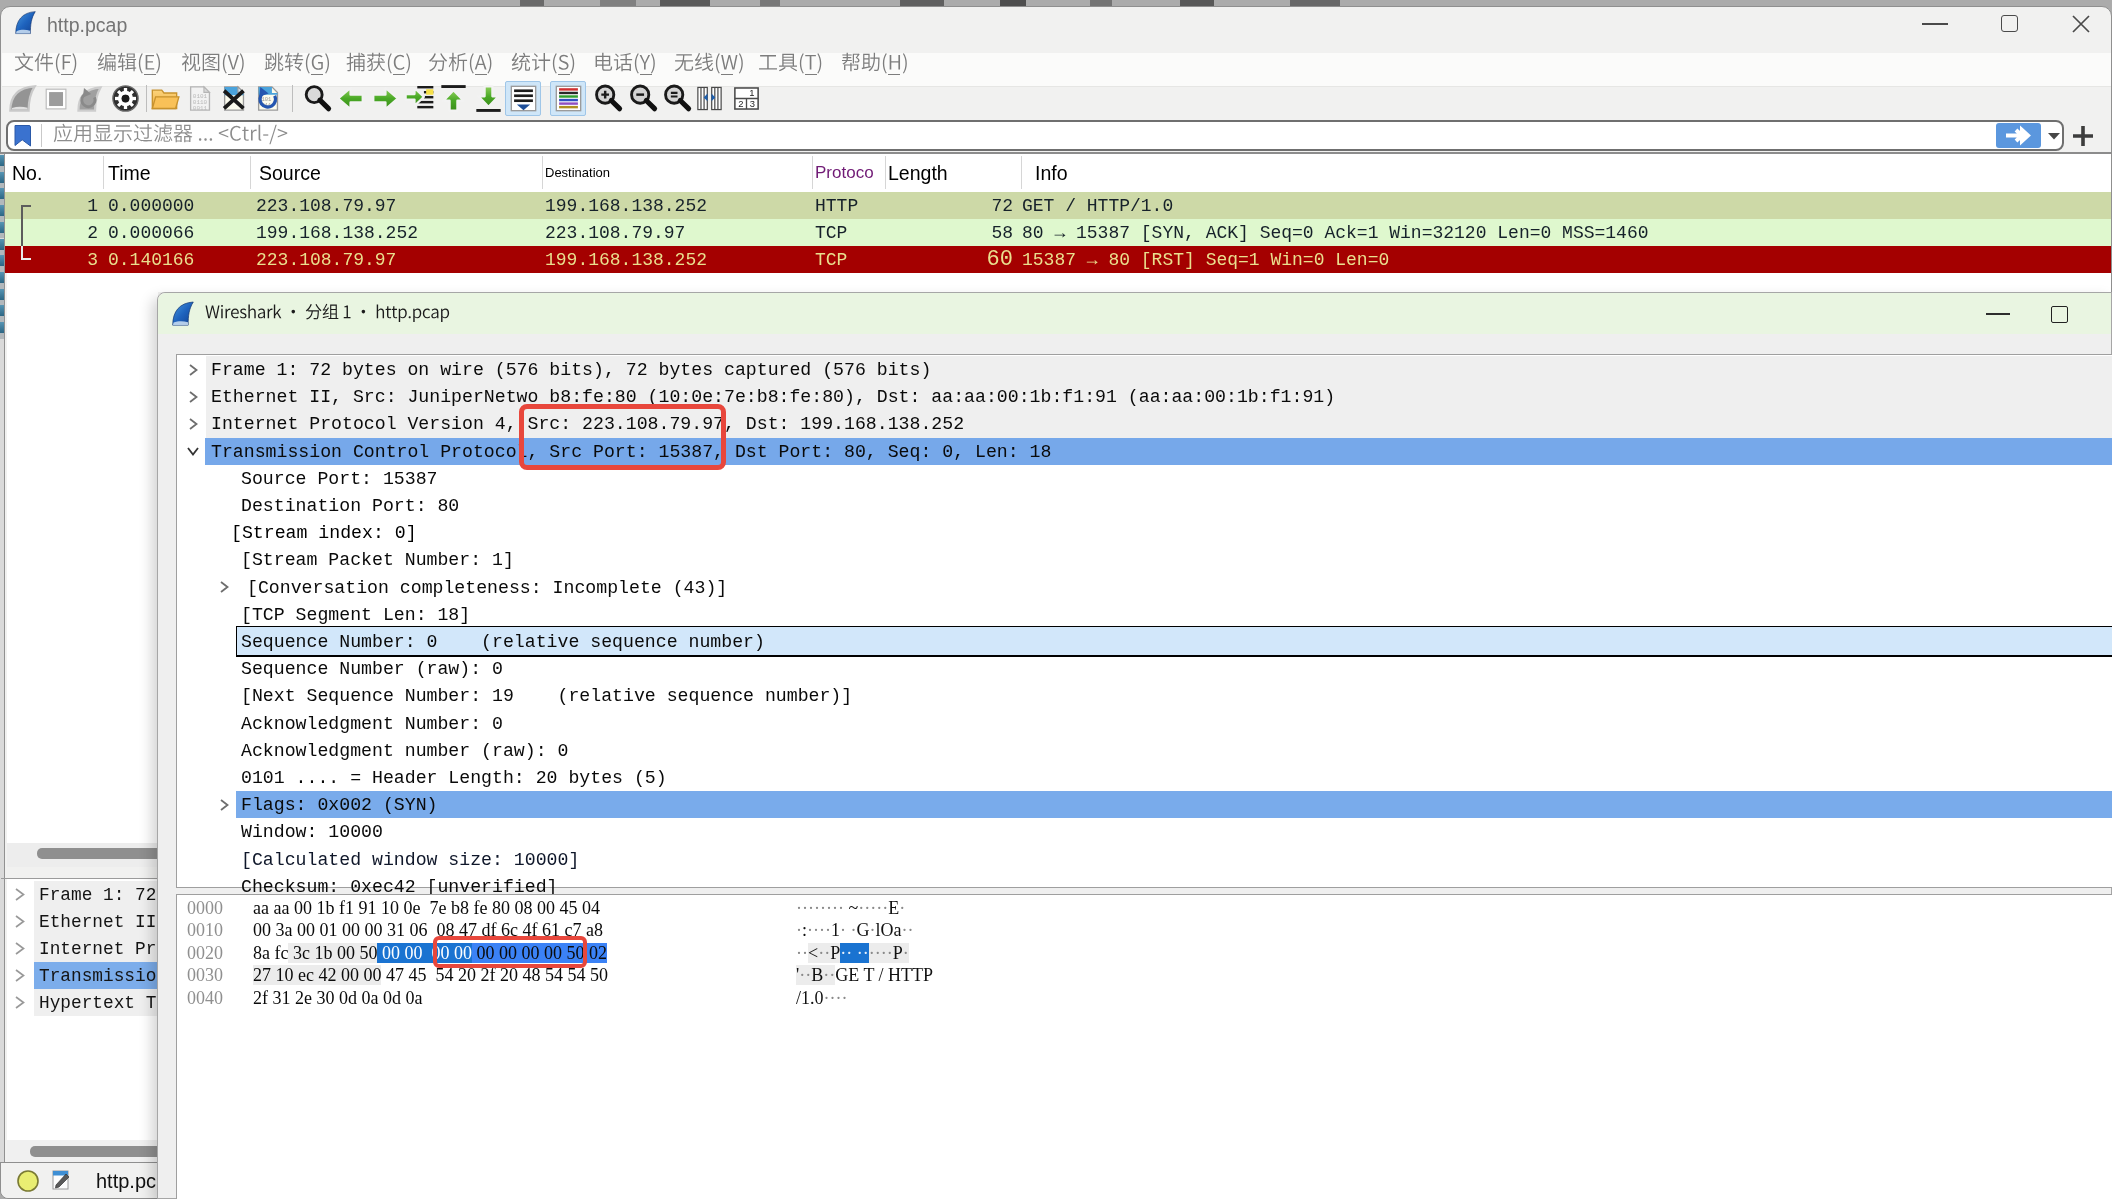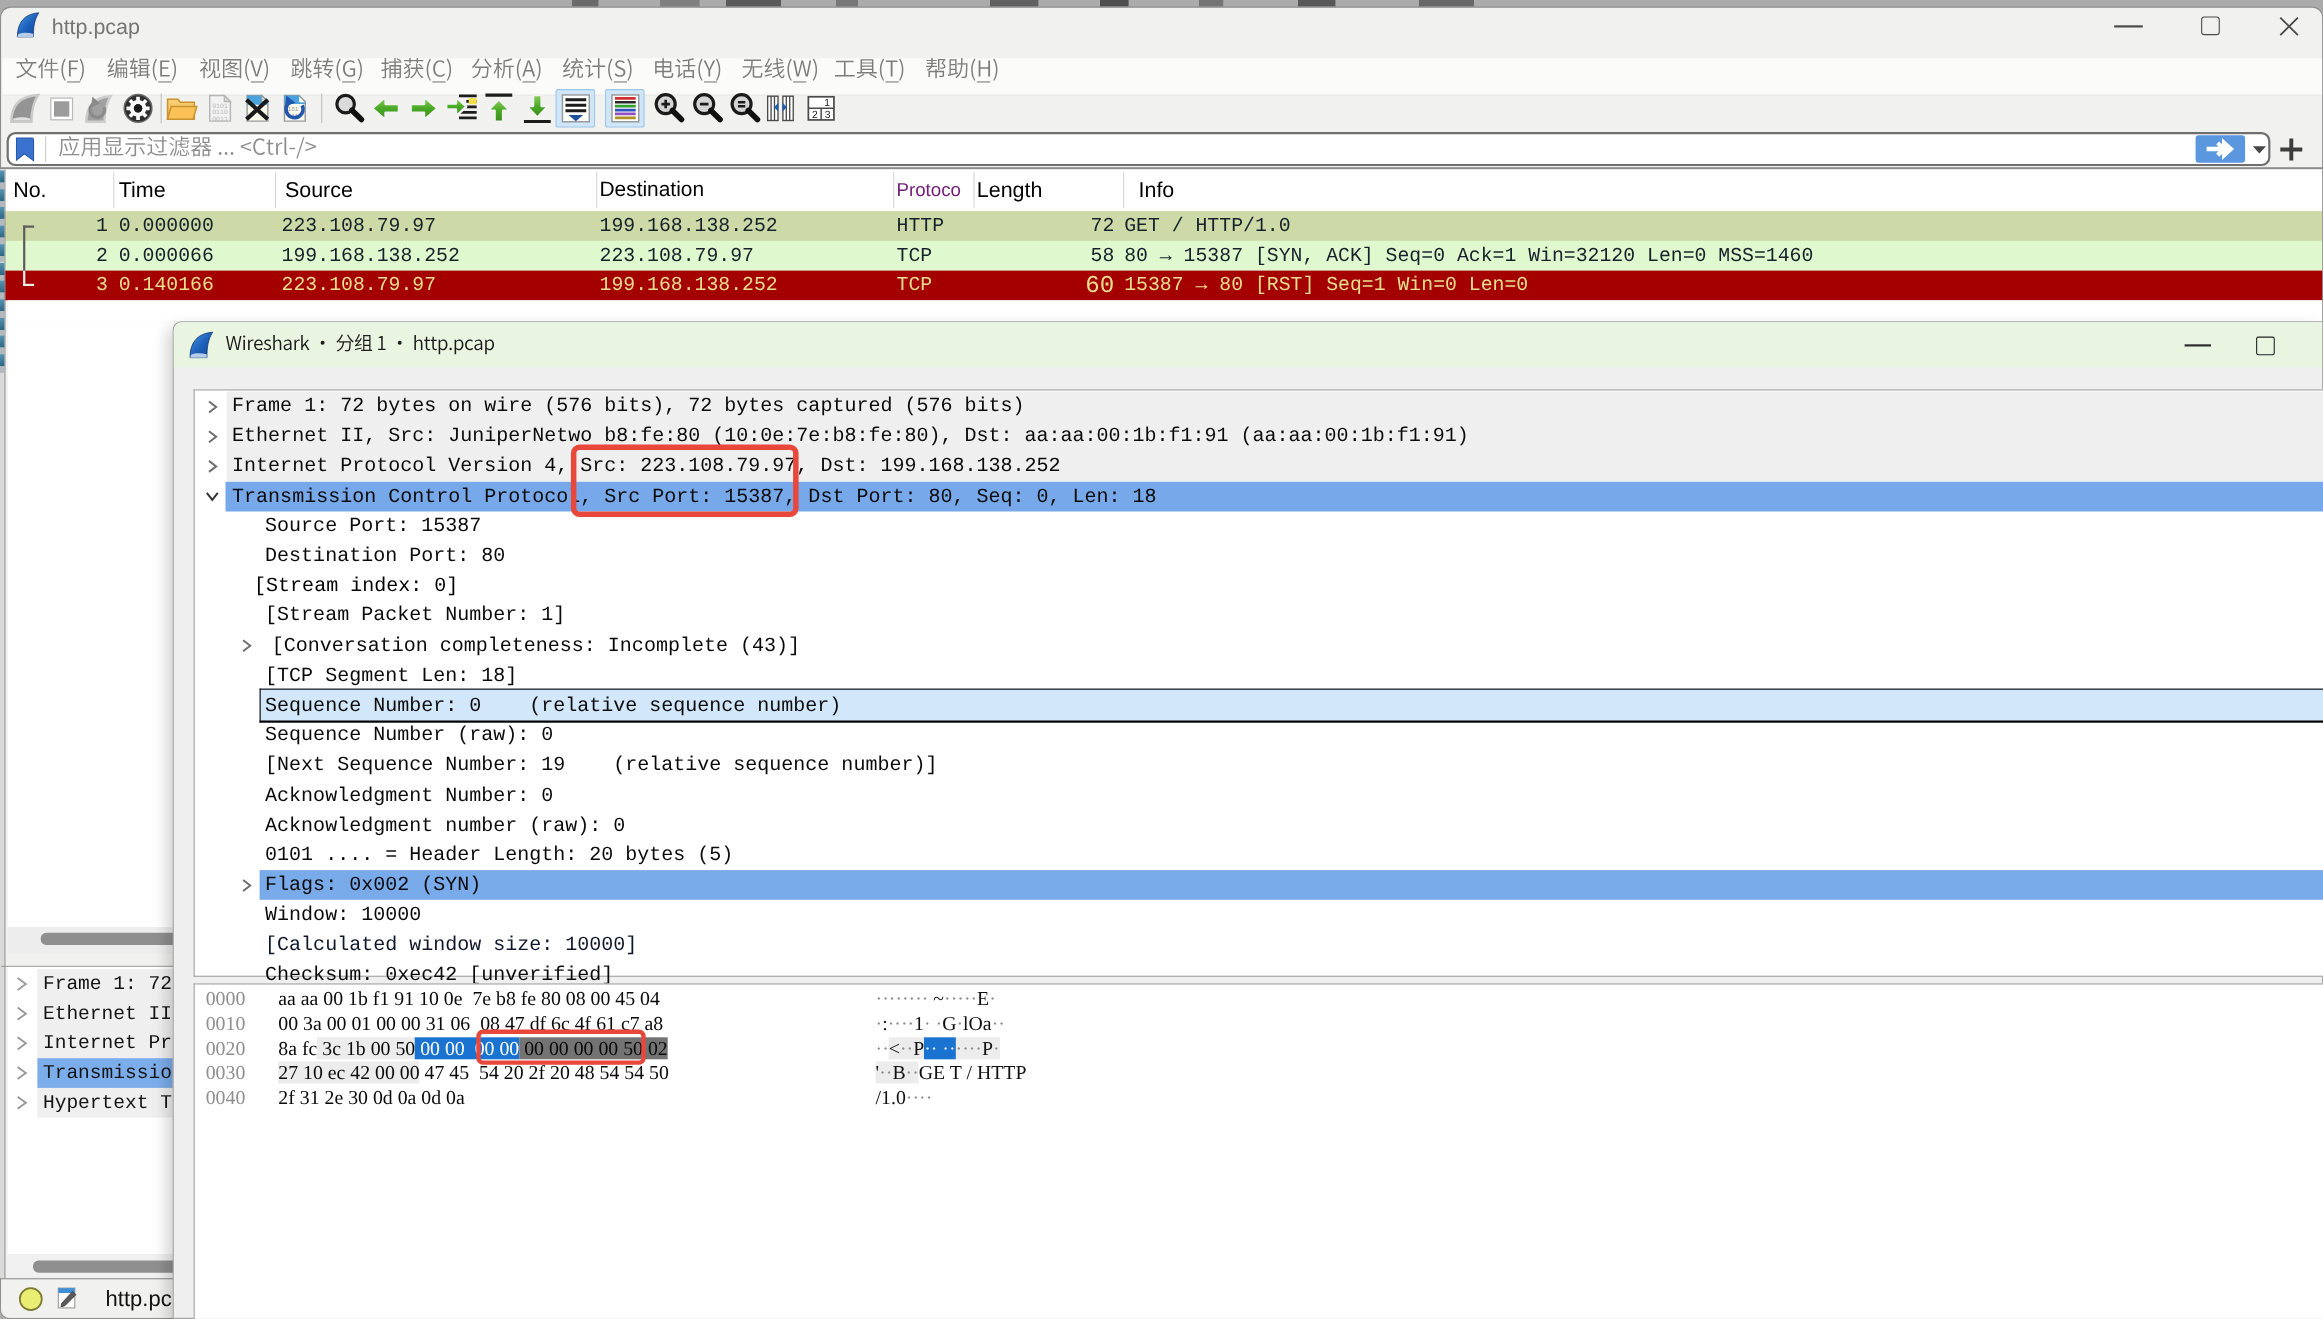--- a/index.html
+++ b/index.html
@@ -367,21 +367,21 @@
     <path d="M2 2 L8 8.5 L14 2 Z" fill="#474747"></path>
   </svg>
 <svg style="position:absolute;left:2070px;top:123px;" width="26" height="26" viewBox="0 0 26 26">
     <path d="M13 3 V23 M3 13 H23" stroke="#3d3d3d" stroke-width="3.6"></path>
   </svg>
 <div style="position:absolute;left:0px;top:152px;width:2112px;height:1.5px;background:#8c8c8c;"></div>
 <div style="position:absolute;left:1px;top:153.5px;width:2110px;height:38.5px;background:#fff;"></div>
 <div style="position:absolute;left:12px;top:161px;width:200px;height:24px;font-size:19.5px;color:#000;line-height:24px;">No.</div>
 <div style="position:absolute;left:108px;top:161px;width:200px;height:24px;font-size:19.5px;color:#000;line-height:24px;">Time</div>
 <div style="position:absolute;left:259px;top:161px;width:200px;height:24px;font-size:19.5px;color:#000;line-height:24px;">Source</div>
-<div style="position:absolute;left:545px;top:161px;width:200px;height:24px;font-size:19px;color:#000;line-height:24px;">Destination</div>
+<div style="position:absolute;left:545px;top:161px;width:200px;height:24px;font-size:13px;color:#000;line-height:24px;">Destination</div>
 <div style="position:absolute;left:815px;top:161px;width:200px;height:24px;font-size:17px;color:#701a75;line-height:24px;">Protoco</div>
 <div style="position:absolute;left:888px;top:161px;width:200px;height:24px;font-size:19.5px;color:#000;line-height:24px;">Length</div>
 <div style="position:absolute;left:1035px;top:161px;width:200px;height:24px;font-size:19.5px;color:#000;line-height:24px;">Info</div>
 <div style="position:absolute;left:103px;top:156px;width:1px;height:33px;background:#d6d6d6;"></div>
 <div style="position:absolute;left:250px;top:156px;width:1px;height:33px;background:#d6d6d6;"></div>
 <div style="position:absolute;left:542px;top:156px;width:1px;height:33px;background:#d6d6d6;"></div>
 <div style="position:absolute;left:812px;top:156px;width:1px;height:33px;background:#d6d6d6;"></div>
 <div style="position:absolute;left:885px;top:156px;width:1px;height:33px;background:#d6d6d6;"></div>
 <div style="position:absolute;left:1021px;top:156px;width:1px;height:33px;background:#d6d6d6;"></div>
 <div style="position:absolute;left:1px;top:192px;width:2110px;height:27px;background:#cdd9a7;"></div>
@@ -565,20 +565,20 @@
 <div style="position:absolute;left:241px;top:872.8px;width:1869px;height:27.2px;line-height:27.2px;color:#0a0a0a;overflow:hidden;"><span class="mono">Checksum: 0xec42 [unverified]</span></div>
 <div style="position:absolute;left:519px;top:404px;width:207px;height:66px;border:5px solid #e8473c;border-radius:8px;box-sizing:border-box;"></div>
 <div style="position:absolute;left:176px;top:894px;width:1936px;height:305px;background:#fff;border:1px solid #9f9f9f;border-right:none;border-bottom:none;box-sizing:border-box;"></div>
 <div class="hx" style="position:absolute;left:187px;top:896.75px;width:60px;height:22.5px;color:#8f8f8f;">0000</div>
 <div class="hx" style="position:absolute;left:253px;top:896.75px;width:560px;height:22.5px;color:#0a0a0a;"><span>aa aa 00 1b f1 91 10 0e  7e b8 fe 80 08 00 45 04</span></div>
 <div class="hx" style="position:absolute;left:796px;top:896.75px;width:260px;height:22.5px;color:#0a0a0a;"><span style="color:#111"><span style="color:#8a8a8a">·</span><span style="color:#8a8a8a">·</span><span style="color:#8a8a8a">·</span><span style="color:#8a8a8a">·</span><span style="color:#8a8a8a">·</span><span style="color:#8a8a8a">·</span><span style="color:#8a8a8a">·</span><span style="color:#8a8a8a">·</span> ~<span style="color:#8a8a8a">·</span><span style="color:#8a8a8a">·</span><span style="color:#8a8a8a">·</span><span style="color:#8a8a8a">·</span><span style="color:#8a8a8a">·</span>E<span style="color:#8a8a8a">·</span></span></div>
 <div class="hx" style="position:absolute;left:187px;top:919.25px;width:60px;height:22.5px;color:#8f8f8f;">0010</div>
 <div class="hx" style="position:absolute;left:253px;top:919.25px;width:560px;height:22.5px;color:#0a0a0a;"><span>00 3a 00 01 00 00 31 06  08 47 df 6c 4f 61 c7 a8</span></div>
 <div class="hx" style="position:absolute;left:796px;top:919.25px;width:260px;height:22.5px;color:#0a0a0a;"><span style="color:#111"><span style="color:#8a8a8a">·</span>:<span style="color:#8a8a8a">·</span><span style="color:#8a8a8a">·</span><span style="color:#8a8a8a">·</span><span style="color:#8a8a8a">·</span>1<span style="color:#8a8a8a">·</span> <span style="color:#8a8a8a">·</span>G<span style="color:#8a8a8a">·</span>lOa<span style="color:#8a8a8a">·</span><span style="color:#8a8a8a">·</span></span></div>
 <div class="hx" style="position:absolute;left:187px;top:941.75px;width:60px;height:22.5px;color:#8f8f8f;">0020</div>
-<div class="hx" style="position:absolute;left:253px;top:941.75px;width:560px;height:22.5px;color:#0a0a0a;"><span>8a fc</span><span style="background:#ececec"> 3c 1b 00 50</span><span style="background:#1a73d1;color:#fff"> 00 00  00 00</span><span style="background:#737373"> 00 00 00 00 50 02</span></div>
+<div class="hx" style="position:absolute;left:253px;top:941.75px;width:560px;height:22.5px;color:#0a0a0a;"><span>8a fc</span><span style="background:#ececec"> 3c 1b 00 50</span><span style="background:#1a73d1;color:#fff"> 00 00  00 00</span><span style="background:#3b82f6"> 00 00 00 00 50 02</span></div>
 <div class="hx" style="position:absolute;left:796px;top:941.75px;width:260px;height:22.5px;color:#0a0a0a;"><span style="color:#111"><span style="color:#8a8a8a">·</span><span style="color:#8a8a8a">·</span></span><span style="background:#ececec;color:#111">&lt;<span style="color:#8a8a8a">·</span><span style="color:#8a8a8a">·</span>P</span><span style="background:#1a73d1;color:#fff"><span style="color:#e8f0fa">·</span><span style="color:#e8f0fa">·</span> <span style="color:#e8f0fa">·</span><span style="color:#e8f0fa">·</span></span><span style="background:#ececec;color:#111"><span style="color:#8a8a8a">·</span><span style="color:#8a8a8a">·</span><span style="color:#8a8a8a">·</span><span style="color:#8a8a8a">·</span>P<span style="color:#8a8a8a">·</span></span></div>
 <div class="hx" style="position:absolute;left:187px;top:964.25px;width:60px;height:22.5px;color:#8f8f8f;">0030</div>
 <div class="hx" style="position:absolute;left:253px;top:964.25px;width:560px;height:22.5px;color:#0a0a0a;"><span style="background:#ececec">27 10 ec 42 00 00</span><span> 47 45  54 20 2f 20 48 54 54 50</span></div>
 <div class="hx" style="position:absolute;left:796px;top:964.25px;width:260px;height:22.5px;color:#0a0a0a;"><span style="background:#ececec;color:#111">'<span style="color:#8a8a8a">·</span><span style="color:#8a8a8a">·</span>B<span style="color:#8a8a8a">·</span><span style="color:#8a8a8a">·</span></span><span style="color:#111">GE T / HTTP</span></div>
 <div class="hx" style="position:absolute;left:187px;top:986.75px;width:60px;height:22.5px;color:#8f8f8f;">0040</div>
 <div class="hx" style="position:absolute;left:253px;top:986.75px;width:560px;height:22.5px;color:#0a0a0a;"><span>2f 31 2e 30 0d 0a 0d 0a</span></div>
 <div class="hx" style="position:absolute;left:796px;top:986.75px;width:260px;height:22.5px;color:#0a0a0a;"><span style="color:#111">/1.0<span style="color:#8a8a8a">·</span><span style="color:#8a8a8a">·</span><span style="color:#8a8a8a">·</span><span style="color:#8a8a8a">·</span></span></div>
 <div style="position:absolute;left:433px;top:936px;width:154px;height:32px;border:4.5px solid #e8473c;border-radius:6px;box-sizing:border-box;"></div>
 </body></html>

